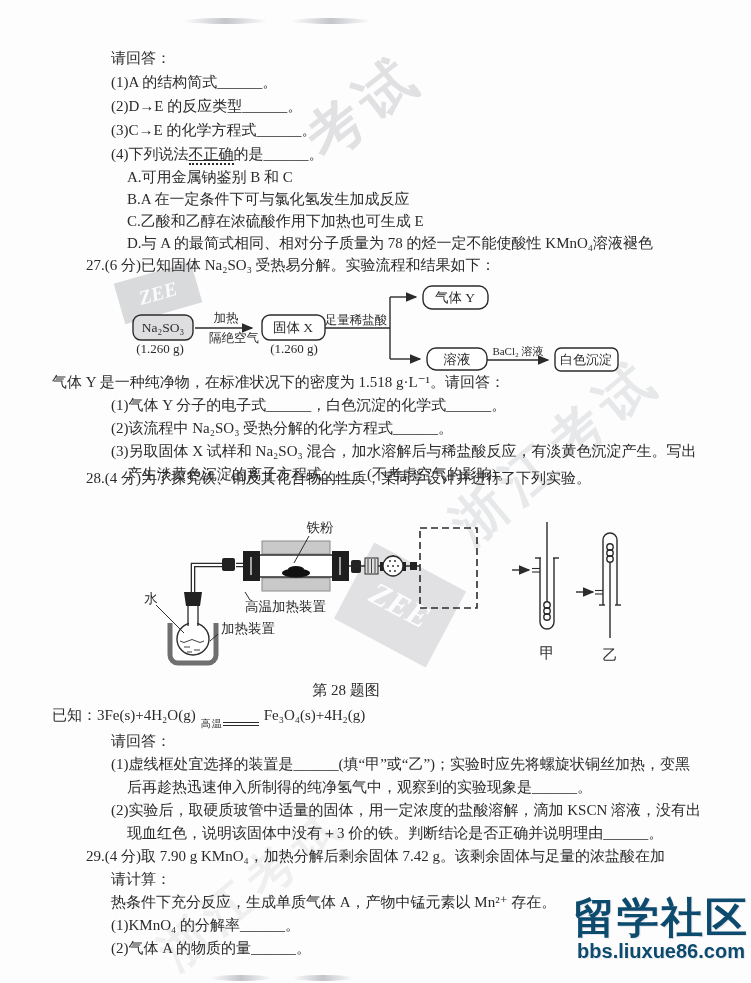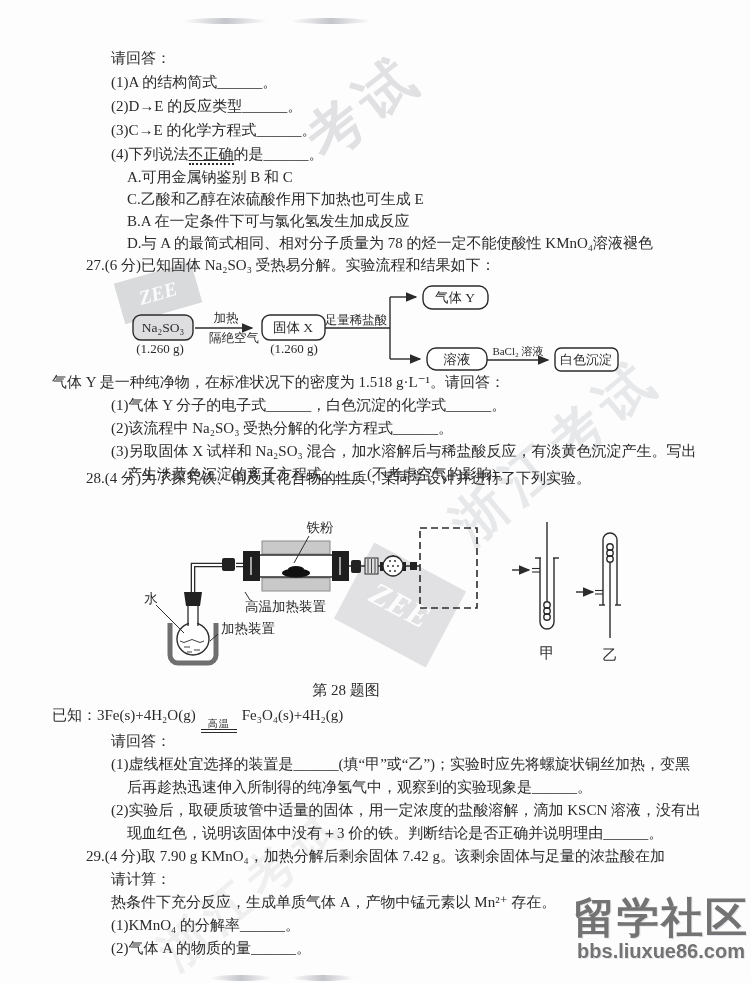--- a/index.html
+++ b/index.html
@@ -13,21 +13,21 @@
   .sec { position:absolute; left:0; width:751px; }
   .ln  { line-height:23px; height:23px; white-space:nowrap; }
   .lh24 { line-height:24px; height:24px; }
   .opt { line-height:22px; height:22px; }
   .ind-q { padding-left:86px; }   
   .ind-p { padding-left:52px; }   
   .ind-b { padding-left:111px; }  
   .ind-c { padding-left:127px; }  
   .emph { border-bottom:2px dotted #2b2b2b; padding-bottom:1px;text-decoration:underline; }
   .eqline { height:30px; line-height:30px; }
-  .eqcond { display:inline-flex; flex-direction:column; align-items:center;
+  .eqcond { display:inline-flex; flex-direction:row; align-items:center;
             vertical-align:-7px; margin:0 5px; }
   .eqcond .cond { font-size:10px; line-height:11px; letter-spacing:1px; }
   .eqcond .dline { width:36px; height:4px; border-top:1.5px solid #2b2b2b;
                    border-bottom:1.5px solid #2b2b2b; }
   .caption { position:absolute; left:256px; top:680px; width:180px;
              text-align:center; line-height:20px; }
   svg { position:absolute; left:0; }
   svg text { font-family:"Liberation Serif","DejaVu Serif",serif; fill:#2b2b2b; }
   
   .wm-exam { position:absolute; font-weight:bold; white-space:nowrap;
@@ -39,21 +39,21 @@
   .wm-exam.c { left:140px; top:855px; font-size:48px; letter-spacing:8px;
                color:rgba(145,148,158,0.13); transform:rotate(-40deg); }
   .wm-zee { position:absolute; display:flex; align-items:center; justify-content:center;
             background:rgba(126,128,136,0.28); color:rgba(255,255,255,0.88);
             font-weight:bold; font-style:italic; pointer-events:none; }
   .wm-zee.a { left:118px; top:272px; width:80px; height:42px; font-size:20px;
               transform:rotate(-16deg); }
   .wm-zee.b { left:348px; top:562px; width:104px; height:86px; font-size:32px;
               transform:rotate(28deg); background:rgba(126,128,136,0.22); }
   .wm-liuxue { position:absolute; right:0px; top:896px; width:180px;
-               text-align:center; pointer-events:none; color:#737373;
+               text-align:center; pointer-events:none; color:#0c4a6e;
                font-family:"Liberation Sans","DejaVu Sans",sans-serif; }
   .wm-liuxue .big { font-size:42px; line-height:44px; font-weight:bold;
                     letter-spacing:2px; text-shadow:1px 1px 0 #e4e4ea; }
   .wm-liuxue .url { font-size:20px; line-height:22px; font-weight:bold;
                     text-shadow:1px 1px 0 #e4e4ea; }
   .streak { position:absolute; height:6px; border-radius:50%;
             background:linear-gradient(90deg, rgba(150,152,162,0),
             rgba(150,152,162,0.55), rgba(150,152,162,0)); }
 </style>
 </head>
@@ -76,22 +76,22 @@
     <div class="url">bbs.liuxue86.com</div>
   </div>
 
   <div class="sec" style="top:46px">
     <div class="ln lh24 ind-b">请回答：</div>
     <div class="ln lh24 ind-b">(1)A 的结构简式______。</div>
     <div class="ln lh24 ind-b">(2)D→E 的反应类型______。</div>
     <div class="ln lh24 ind-b">(3)C→E 的化学方程式______。</div>
     <div class="ln lh24 ind-b"><span>(4)下列说法</span><span class="emph">不正确</span><span>的是______。</span></div>
     <div class="ln opt ind-c">A.可用金属钠鉴别 B 和 C</div>
+    <div class="ln opt ind-c">B.A 在一定条件下可与氯化氢发生加成反应</div>
     <div class="ln opt ind-c">C.乙酸和乙醇在浓硫酸作用下加热也可生成 E</div>
-    <div class="ln opt ind-c">B.A 在一定条件下可与氯化氢发生加成反应</div>
     <div class="ln opt ind-c">D.与 A 的最简式相同、相对分子质量为 78 的烃一定不能使酸性 KMnO₄溶液褪色</div>
   </div>
 
   <div class="sec" style="top:253px">
     <div class="ln lh24 ind-q">27.(6 分)已知固体 Na₂SO₃ 受热易分解。实验流程和结果如下：</div>
   </div>
 
   <svg style="top:278px" width="751" height="100" viewBox="0 0 751 100">
     <defs>
       <marker id="ah" markerWidth="9" markerHeight="8" refX="7.5" refY="3.5" orient="auto">

